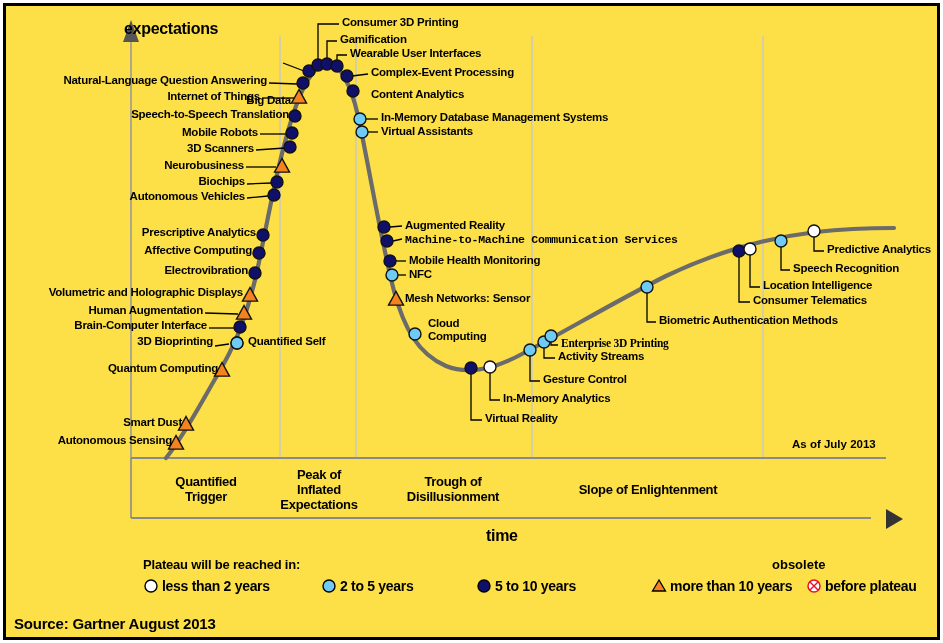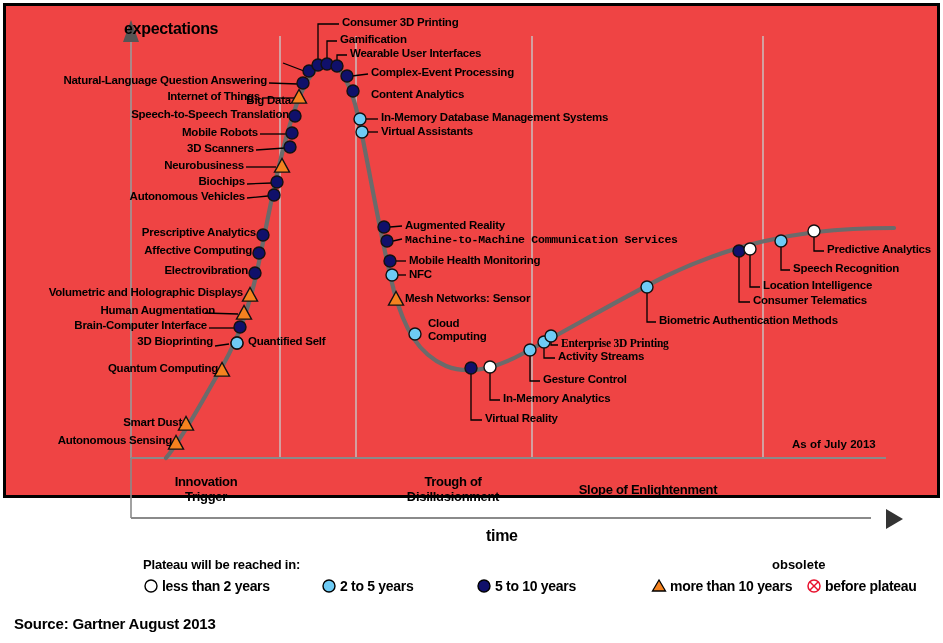--- a/index.html
+++ b/index.html
@@ -12,23 +12,23 @@
     position: relative;
     width: 943px;
     height: 643px;
     background: #ffffff;
     overflow: hidden;
   }
   
   #frame {
     position: absolute;
     left: 3px; top: 3px;
-    width: 937px; height: 495px;
+    width: 937px; height: 637px;
     border: 3px solid #000000;
-    background: #ef4444;
+    background: #fde047;
   }
   #plot {
     position: absolute;
     left: 0; top: 0;
     width: 931px; height: 631px;
   }
   svg.layer {
     position: absolute;
     left: 0; top: 0;
     width: 931px; height: 631px;
@@ -229,39 +229,44 @@
             <circle cx="775" cy="235" r="6" fill="#6ecbf5" stroke="#111111" stroke-width="1.4"></circle>
             <circle cx="808" cy="225" r="6" fill="#ffffff" stroke="#111111" stroke-width="1.4"></circle>
           </g>
       </svg>
 
       <div class="axis-title" style="left:118px; top:14px;">expectations</div>
       <div class="axis-title" style="left:480px; top:521px;">time</div>
       <div class="asof" style="left:786px; top:432px;">As of July 2013</div>
 
       <div class="phase" style="left:140px; top:468px; width:120px;">
-        <div>Innovation</div>
+        <div>Quantified</div>
         <div>Trigger</div>
+      </div>
+      <div class="phase" style="left:258px; top:461px; width:110px;">
+        <div>Peak of</div>
+        <div>Inflated</div>
+        <div>Expectations</div>
       </div>
       <div class="phase" style="left:372px; top:468px; width:150px;">
         <div>Trough of</div>
         <div>Disillusionment</div>
       </div>
       <div class="phase" style="left:552px; top:476px; width:180px;">
         <div>Slope of Enlightenment</div>
       </div>
 
       <div id="labels">
           <div class="lbl r" style="left: 166px; top: 428px;">Autonomous Sensing</div>
           <div class="lbl r" style="left: 176px; top: 410px;">Smart Dust</div>
           <div class="lbl r" style="left: 212px; top: 356px;">Quantum Computing</div>
           <div class="lbl" style="left: 242px; top: 329px;">Quantified Self</div>
           <div class="lbl r" style="left: 207px; top: 329px;">3D Bioprinting</div>
           <div class="lbl r" style="left: 201px; top: 313px;">Brain-Computer Interface</div>
-          <div class="lbl r" style="left: 197px; top: 298px; margin-left: 12px;">Human Augmentation</div>
+          <div class="lbl r" style="left: 197px; top: 298px;">Human Augmentation</div>
           <div class="lbl r" style="left: 237px; top: 280px;">Volumetric and Holographic Displays</div>
           <div class="lbl r" style="left: 242px; top: 258px;">Electrovibration</div>
           <div class="lbl r" style="left: 246px; top: 238px;">Affective Computing</div>
           <div class="lbl r" style="left: 250px; top: 220px;">Prescriptive Analytics</div>
           <div class="lbl r" style="left: 239px; top: 184px;">Autonomous Vehicles</div>
           <div class="lbl r" style="left: 239px; top: 169px;">Biochips</div>
           <div class="lbl r" style="left: 238px; top: 153px;">Neurobusiness</div>
           <div class="lbl r" style="left: 248px; top: 136px;">3D Scanners</div>
           <div class="lbl r" style="left: 252px; top: 120px;">Mobile Robots</div>
           <div class="lbl r" style="left: 283px; top: 102px;">Speech-to-Speech Translation</div>

